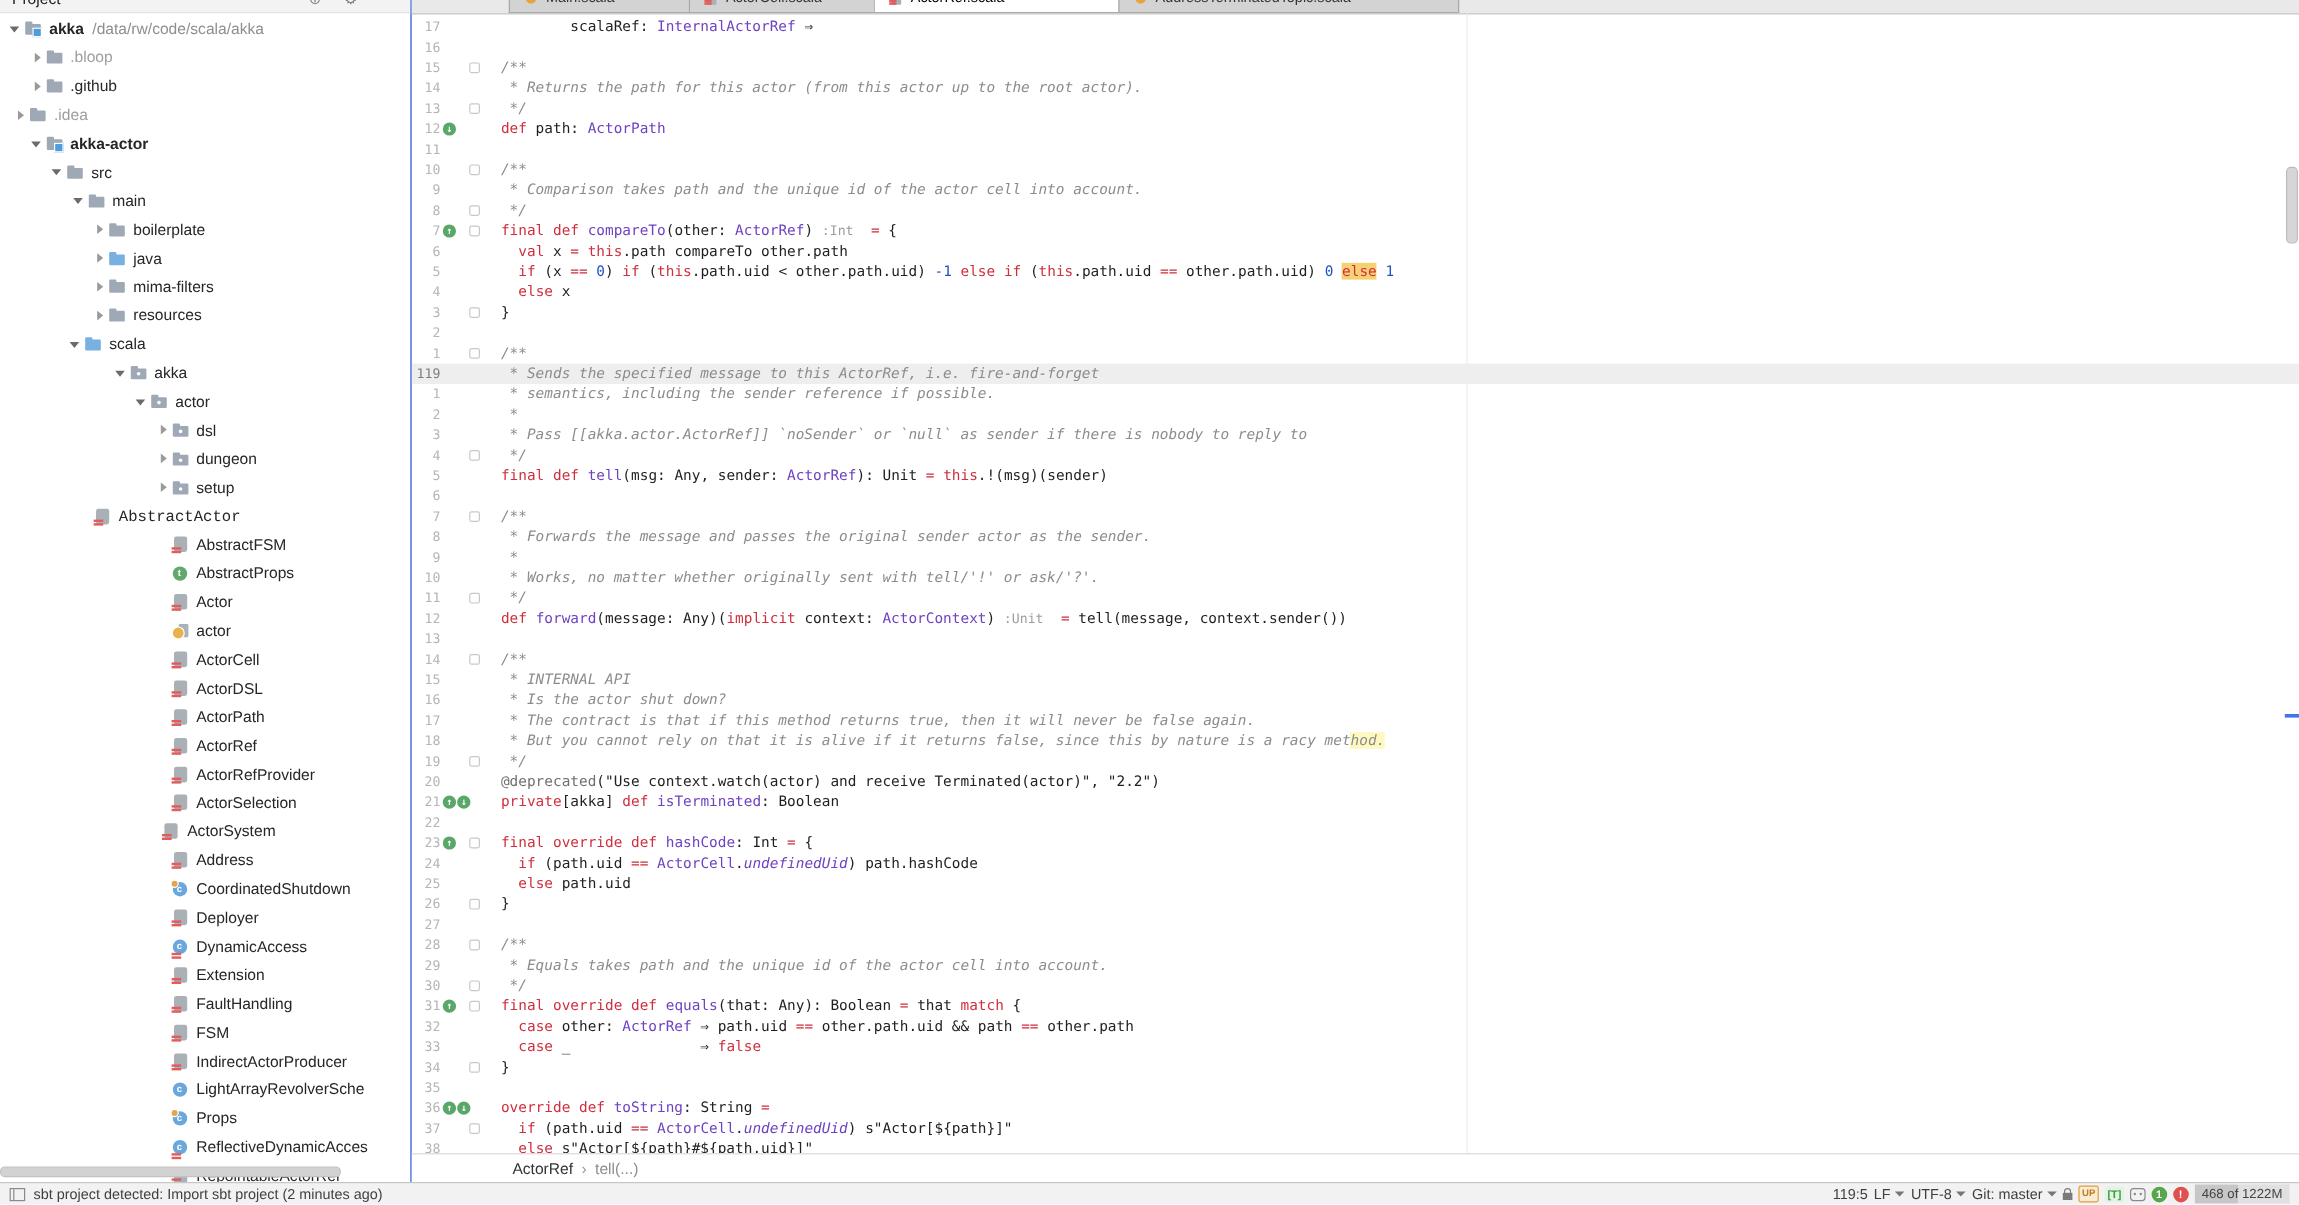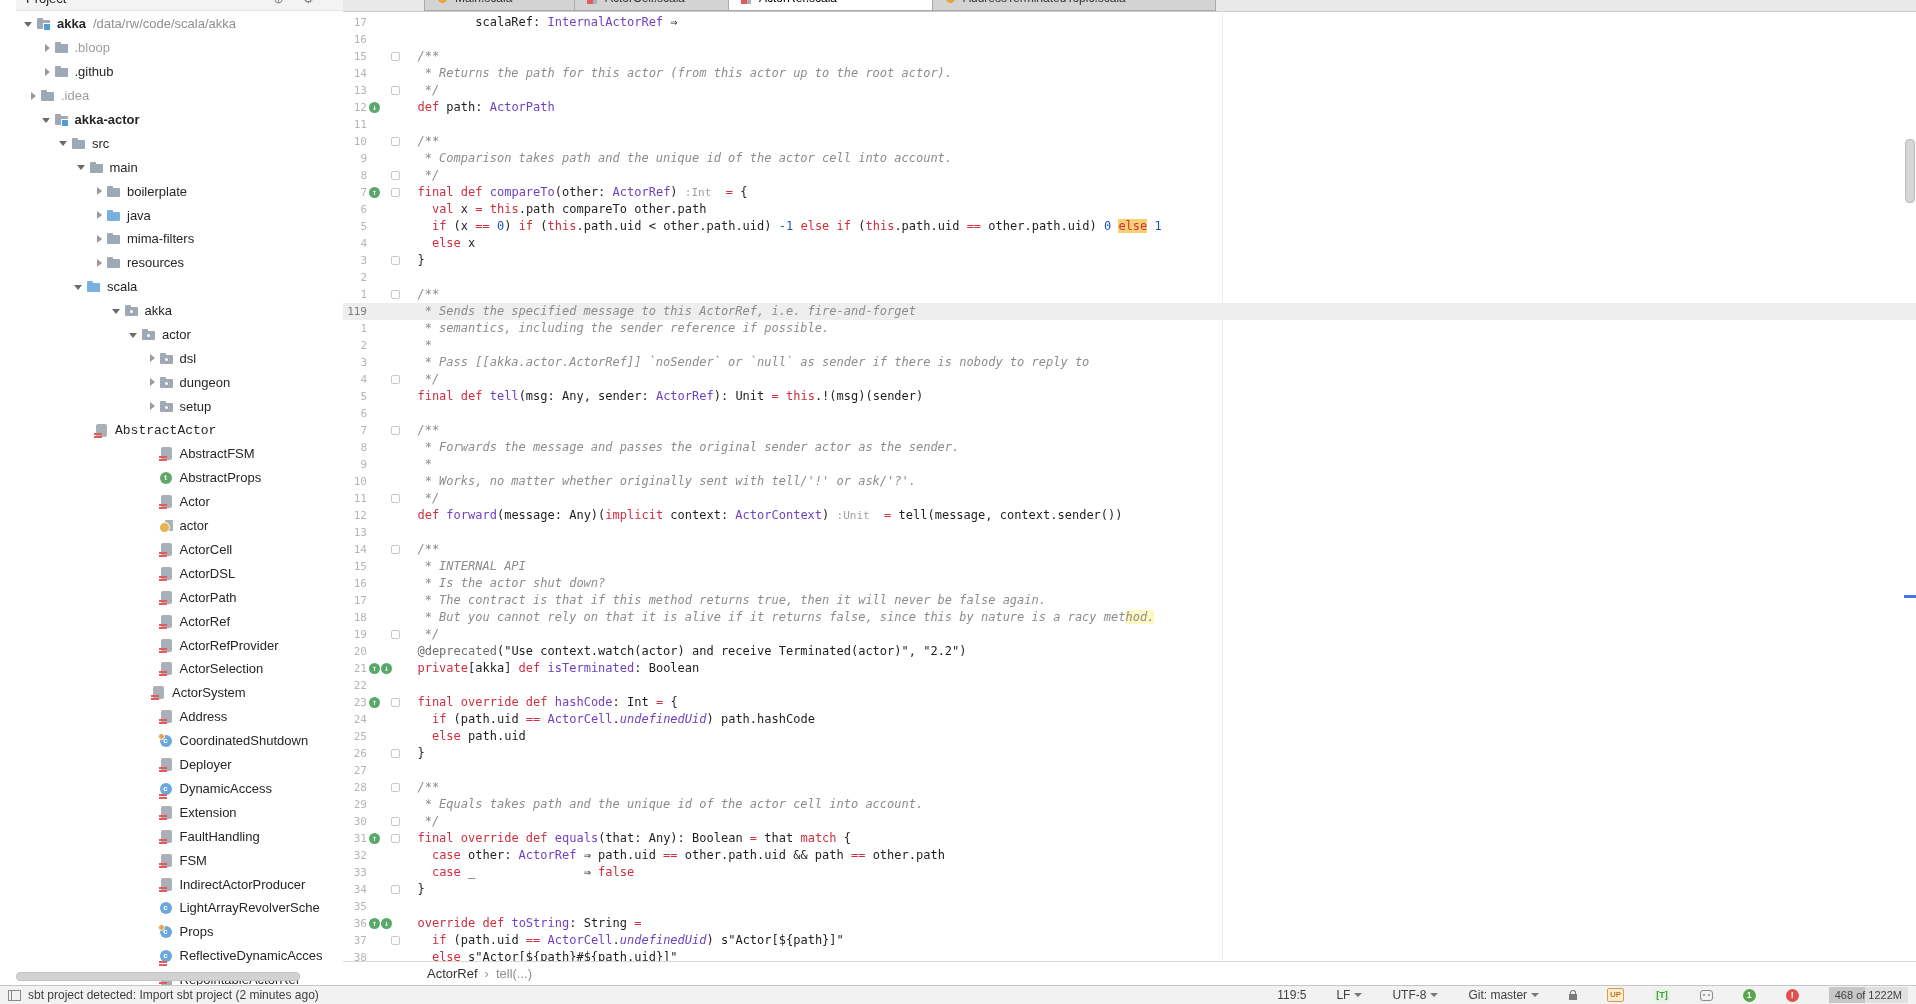--- a/index.html
+++ b/index.html
@@ -1,20 +1,20 @@
 <!DOCTYPE html>
 <html><head>
 <meta charset="utf-8">
 <style>
   html,body{margin:0;padding:0;background:#fff;}
   .app{position:relative;width:1916px;height:1004px;overflow:hidden;background:#fff;
        font-family:"Liberation Sans",sans-serif;-webkit-font-smoothing:antialiased;}
 
   
-  .left{position:absolute;left:16px;top:0;width:342px;bottom:19px;background:#fff;
+  .left{position:absolute;left:0;top:0;width:342px;bottom:19px;background:#fff;
         border-right:6px solid #1d4ed8;overflow:hidden;}
   .phead{position:relative;height:10px;background:#f3f3f3;border-bottom:1px solid #e3e3e3;overflow:hidden;}
   .phead-in{position:absolute;top:-13px;left:0;right:0;height:23px;display:flex;align-items:center;
             padding:0 10px;font-size:13px;color:#222;gap:6px;}
   .phead-icons{margin-left:auto;color:#7d7d7d;font-size:12px;letter-spacing:8px;}
   .tree{position:absolute;top:10px;left:0;right:0;bottom:0;overflow:hidden;padding-top:2px;}
   .trow{display:flex;align-items:center;height:23.9px;font-size:13px;color:#262626;white-space:nowrap;cursor:pointer;}
   .trow .lbl{margin-left:0;}
   .trow .sfx{color:#8f8f8f;margin-left:7px;}
   .trow.b .lbl{font-weight:bold;}
@@ -86,21 +86,21 @@
   .crumbs .cc{color:#333;cursor:pointer;}
   .crumbs .cs{color:#9a9a9a;}
   .crumbs .cm{color:#8f8f8f;cursor:pointer;}
 
   
   .status{position:absolute;left:0;right:0;bottom:0;height:19px;background:#f2f2f2;border-top:1px solid #c6c6c6;
           display:flex;align-items:center;padding:0 8px;font-size:12px;color:#3f3f3f;box-sizing:border-box;}
   .st-left{display:flex;align-items:center;gap:7px;}
   .wicon{width:11px;height:9px;border:1px solid #8a8a8a;position:relative;}
   .wicon:after{content:"";position:absolute;left:2px;top:0;bottom:0;width:1px;background:#8a8a8a;}
-  .st-right{margin-left:auto;display:flex;align-items:center;gap:30px;}
+  .st-right{margin-left:auto;display:flex;align-items:center;gap:5px;}
   .widget{display:flex;align-items:center;gap:4px;cursor:pointer;}
   .caret{width:0;height:0;border:4px solid transparent;border-top:4px solid #777;margin-top:4px;}
   .lock{width:8px;height:6px;background:#7a7a7a;position:relative;margin-top:4px;}
   .lock:before{content:"";position:absolute;left:1px;top:-4px;width:4px;height:4px;
                border:1.5px solid #7a7a7a;border-bottom:none;border-radius:3px 3px 0 0;}
   .upb{border:1px solid #e09c3c;color:#c4791c;background:#f8ecd4;font:bold 8px/10px "Liberation Sans",sans-serif;
        padding:1px 2px;border-radius:2px;}
   .tb{color:#3c9a44;background:#e3f3e1;font:bold 9px/11px "Liberation Sans",sans-serif;padding:1px 2px;border-radius:2px;}
   .robot{width:11px;height:9px;border:1px solid #8a8a8a;border-radius:3px;position:relative;}
   .robot:before{content:"";position:absolute;left:2px;top:3px;width:2px;height:2px;background:#8a8a8a;border-radius:50%;}

